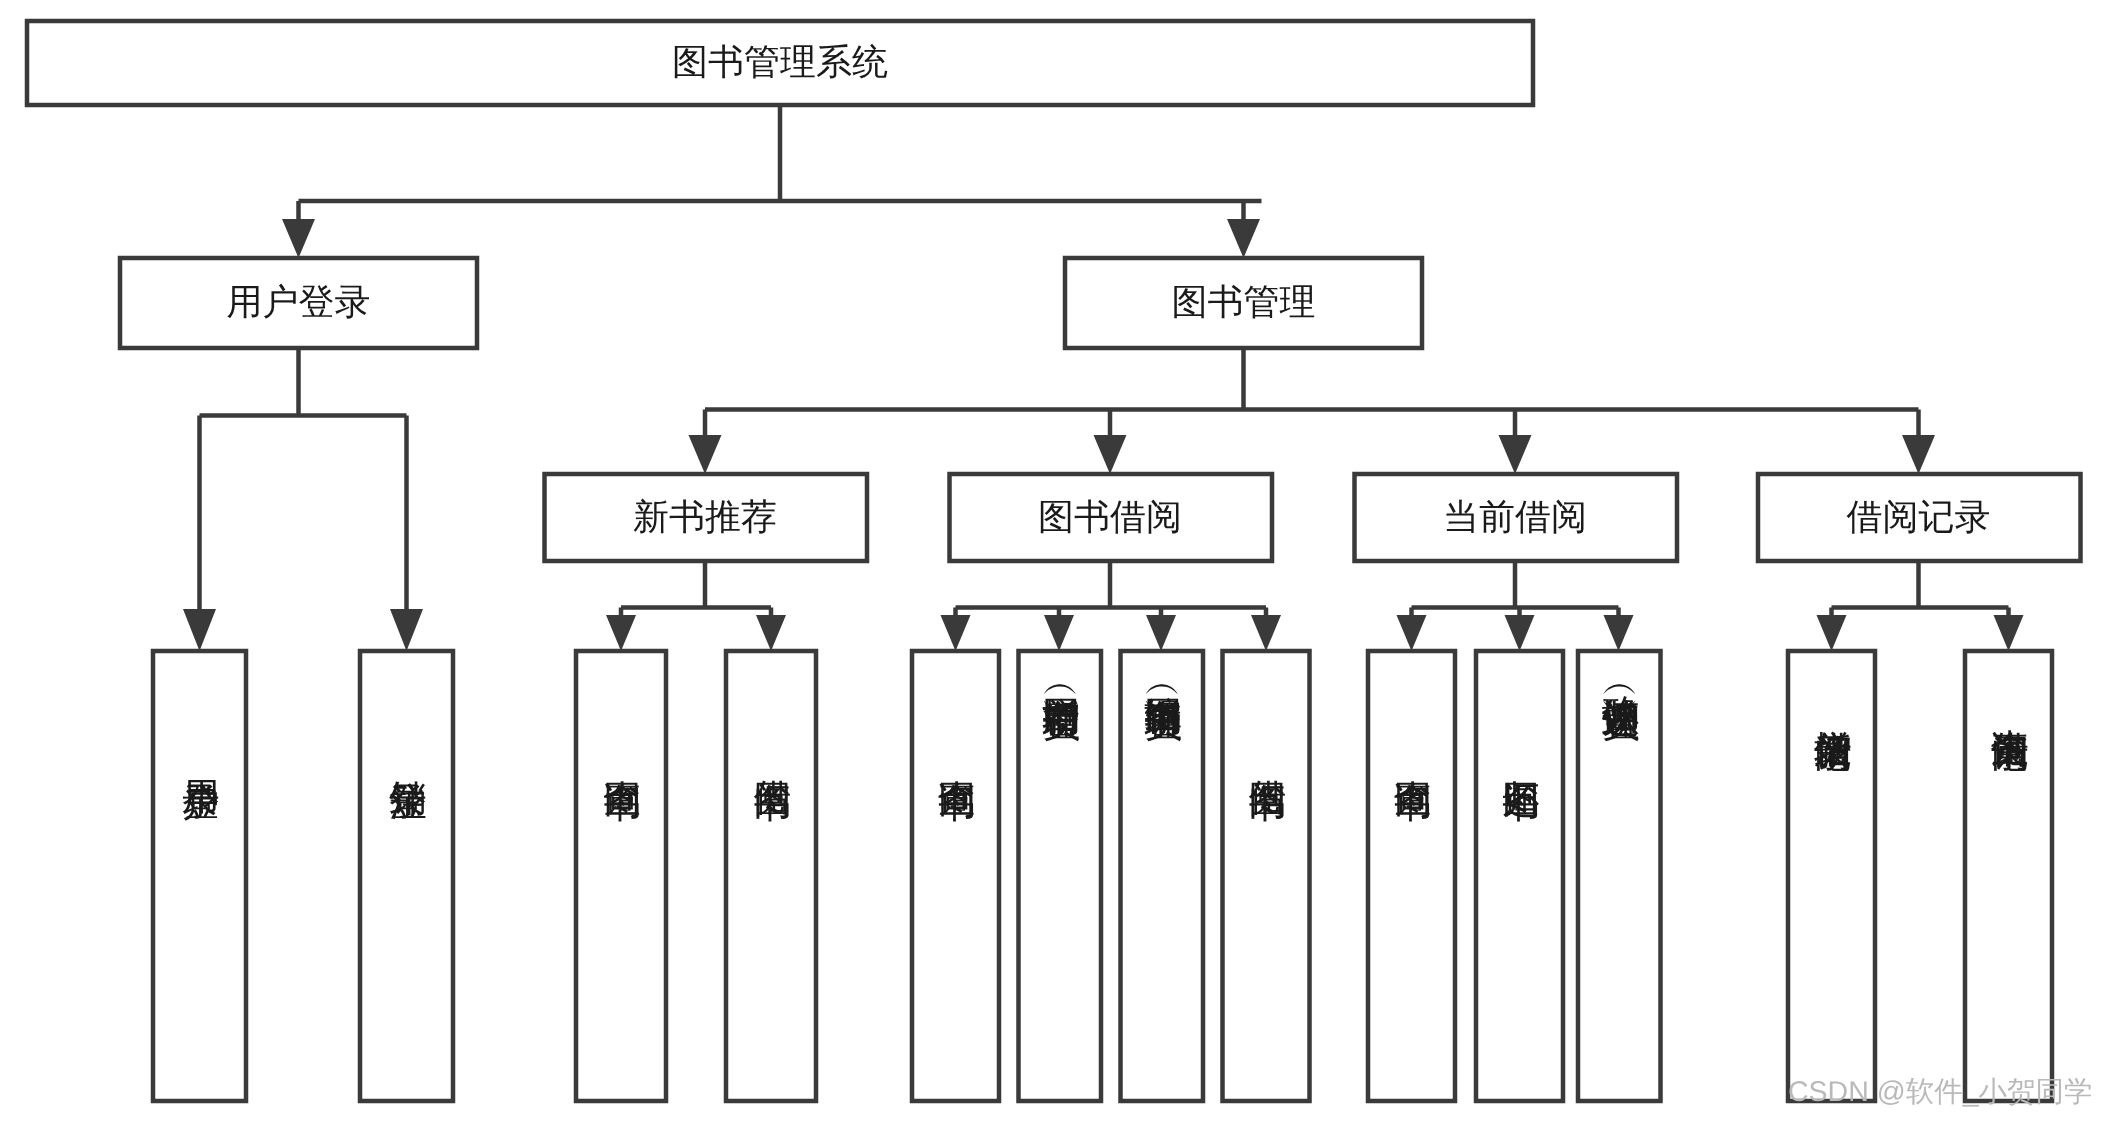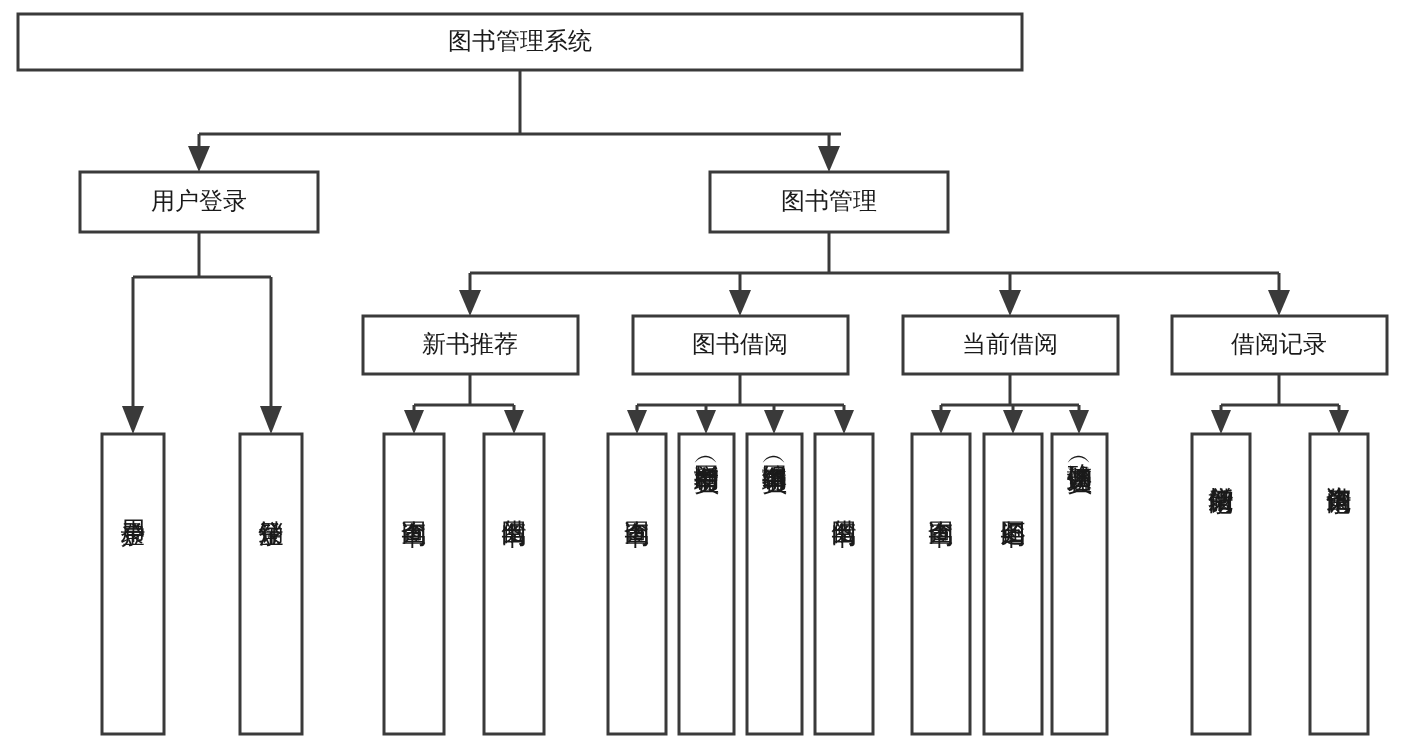--- a/index.html
+++ b/index.html
@@ -237,14 +237,15 @@
   <div class="leaf-label-holder" style="left:1052px; top:444px; width:55px;">
     <span class="leaf-label">确认归还（管理员）</span>
   </div>
   <div class="leaf-label-holder" style="left:1192px; top:466px; width:58px;">
     <span class="leaf-label">新增借阅记录</span>
   </div>
   <div class="leaf-label-holder" style="left:1310px; top:466px; width:58px;">
     <span class="leaf-label">查询借阅记录</span>
   </div>
 
+  <div class="watermark">CSDN @软件_小贺同学</div>
 
 </div>
 
 </body></html>

